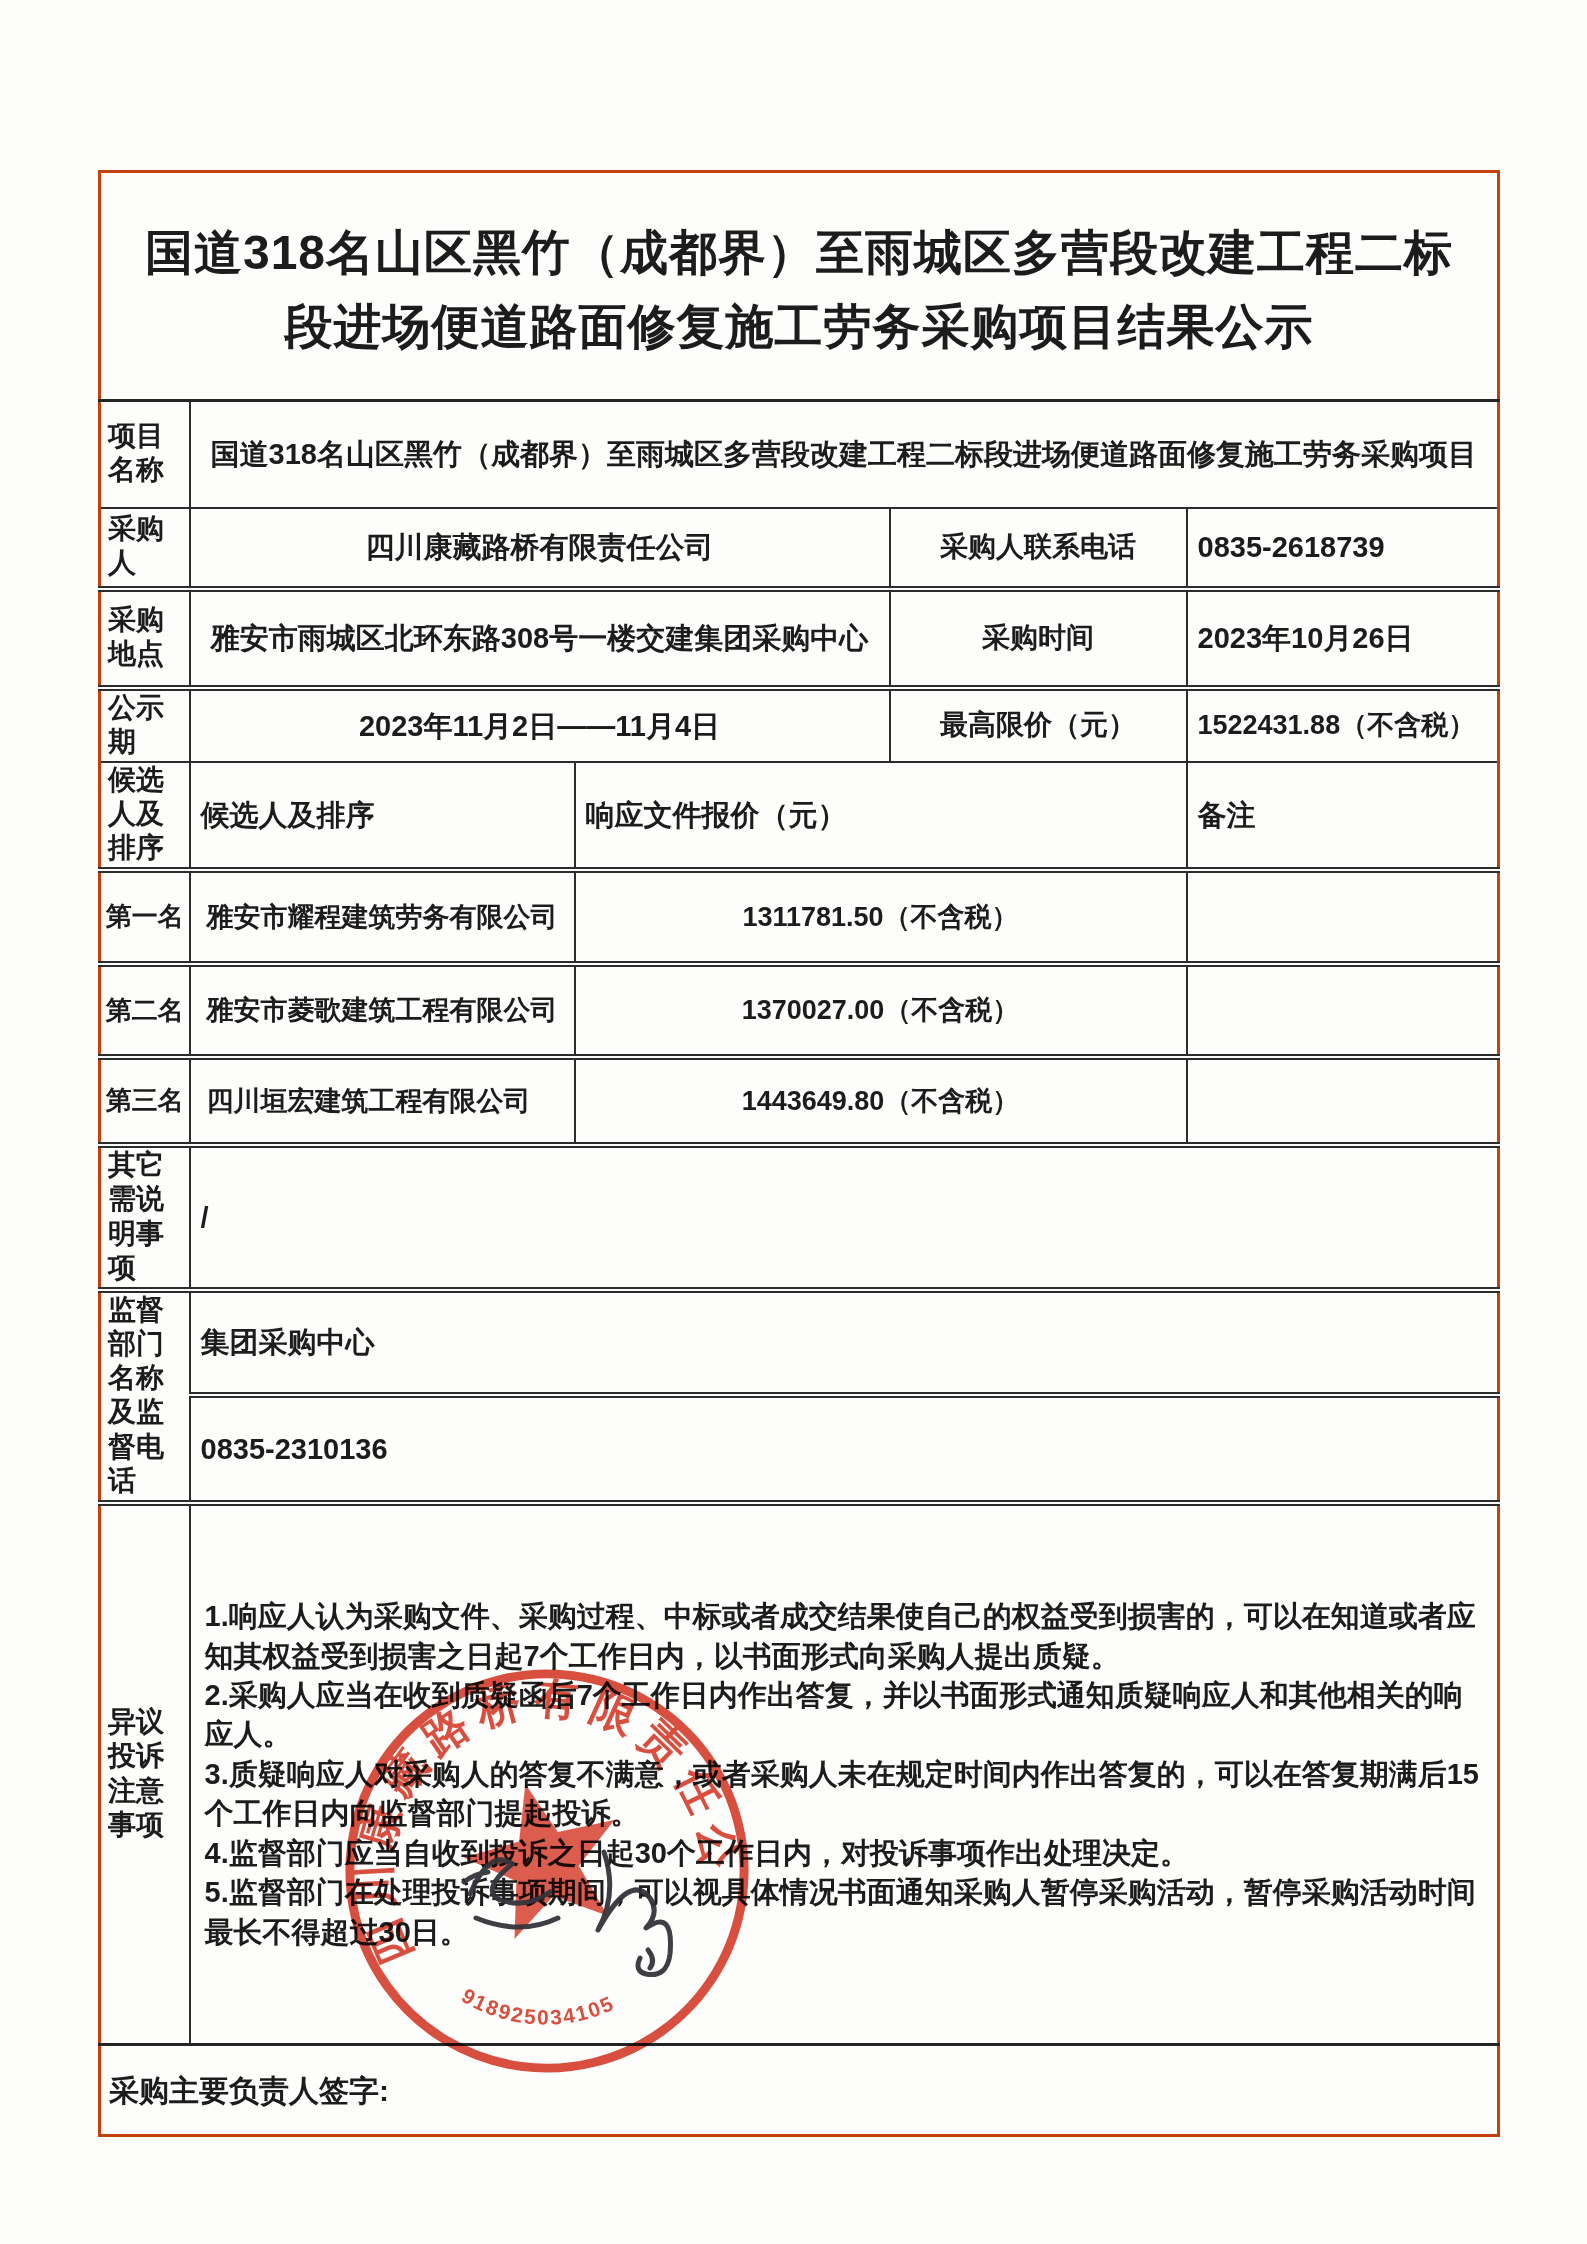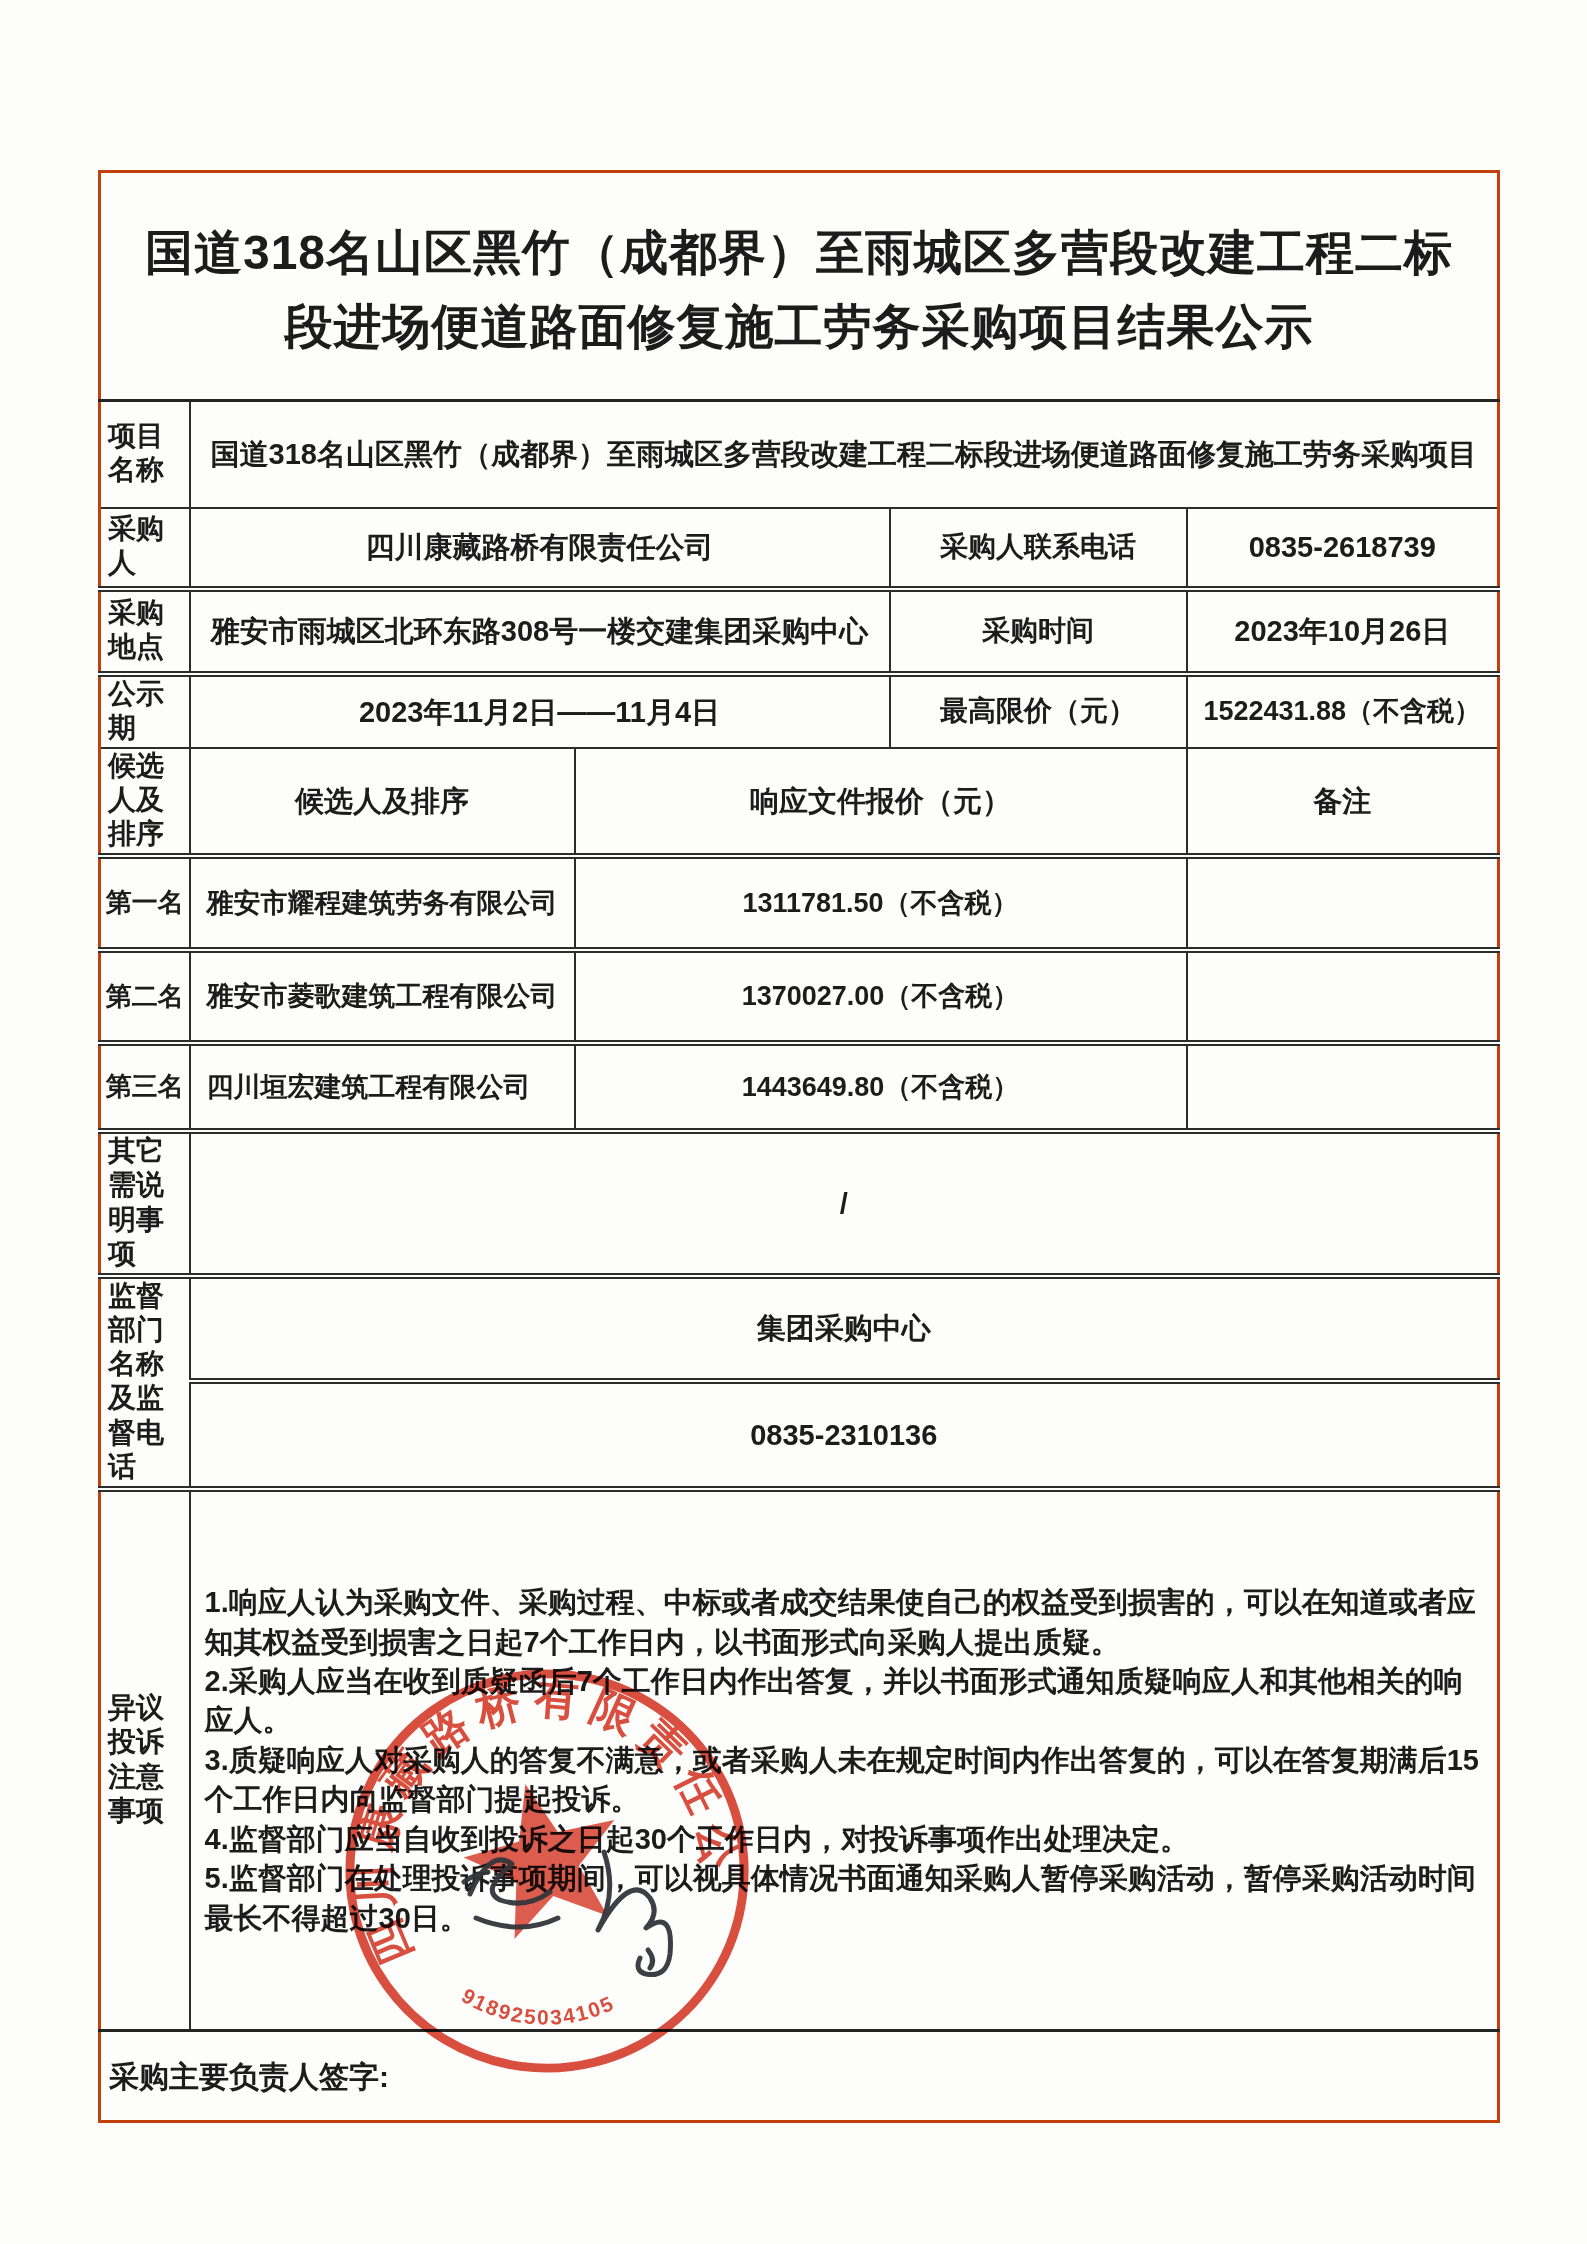--- a/index.html
+++ b/index.html
@@ -22,35 +22,35 @@
   }
   tr.dsep > td { border-bottom:6px double #2c2c2c; }
   td.title-cell {
     font-size:48px; font-weight:800; text-align:center;
     line-height:1.55; letter-spacing:1px; padding:14px 32px 6px 32px;
     border-bottom:3px solid #242424;
   }
   td.lbl { font-size:28px; padding:0 0 2px 7px; text-align:left; line-height:1.22; }
   td.lbl2 { text-align:center; font-size:28px; padding:2px 4px; }
   td.left { text-align:center; }
-  td.center { text-align:center; }
+  td.center { }
   td.rank { text-align:center; font-size:26px; padding:2px 2px; }
   td.cname { text-align:left; font-size:27px; padding-left:16px; }
   td.price { text-align:center; font-size:27px; }
   td.obj {
     font-size:29px; font-weight:600; line-height:1.36;
     text-align:left; padding:10px 14px 10px 14px;
   }
   .obj-line { margin:0; }
   td.sign-cell { text-align:left; padding-left:8px; font-size:30px; border:none; }
   tr.sign-row > td { border-top:3px solid #242424; }
   .h220 td { height:206px; }
   .h107 { height:107px; }
   .h81 { height:81px; }
-  .h85 { height:85px;margin-top:24px; }
+  .h85 { height:99px;margin-top:24px; }
   .h67 { height:67px; }
   .h93 { height:93px; }
   .h94 { height:94px; }
   .h102 { height:88px; }
   .h95 { height:95px; }
   .h78 { height:78px; }
   .h80 { height:80px; }
   .h542 { height:542px; }
   .h91 { height:91px; }
 

